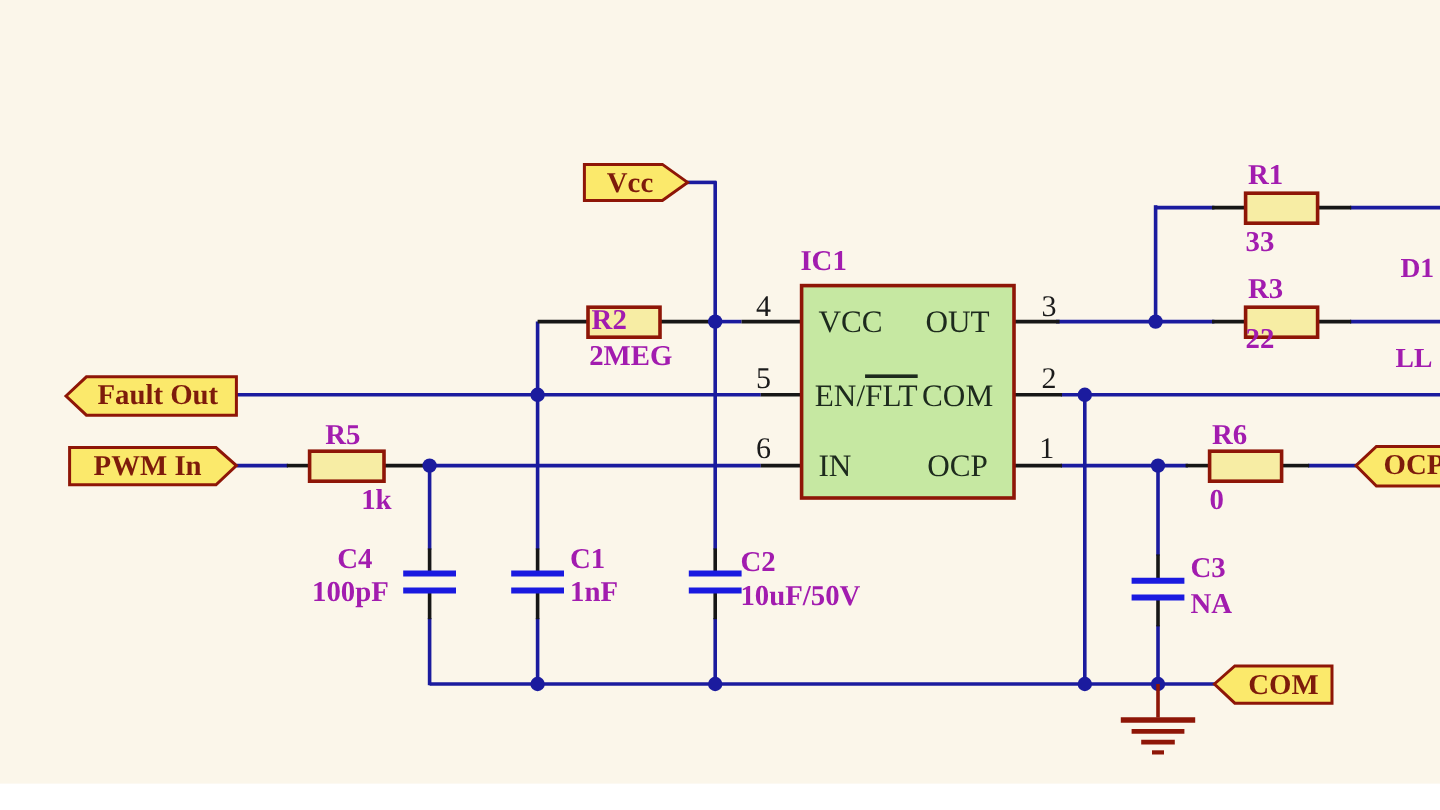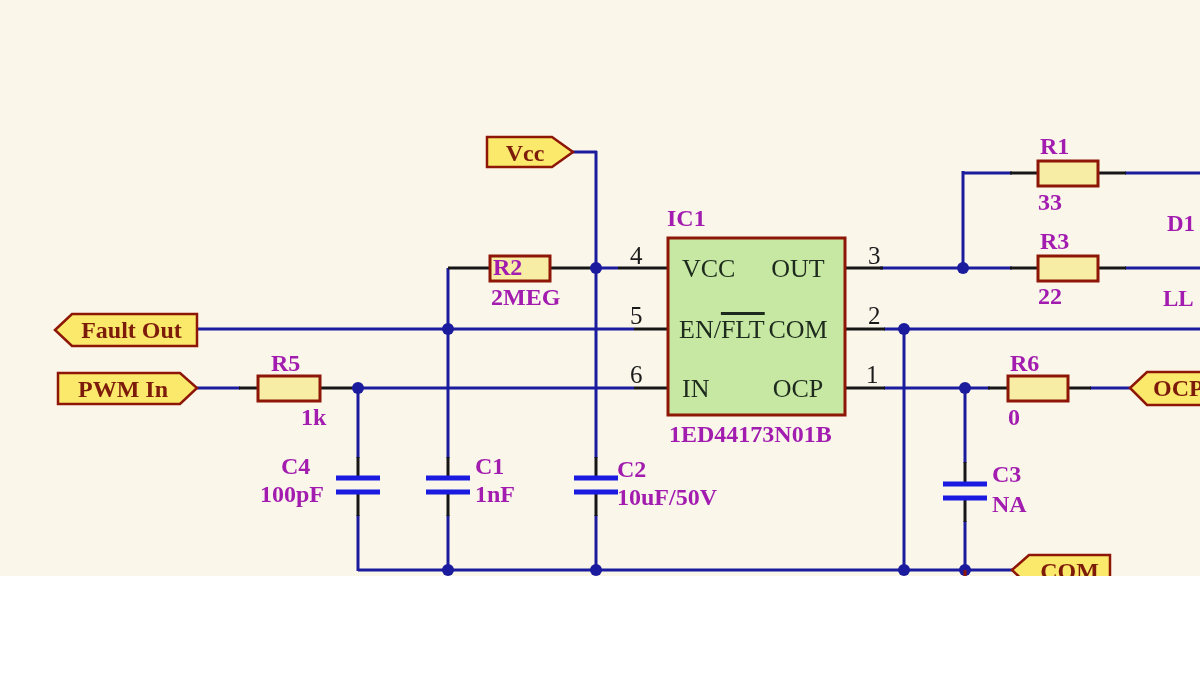--- a/index.html
+++ b/index.html
@@ -1,17 +1,17 @@
 <!DOCTYPE html>
 <html><head>
 <meta charset="utf-8">
 <style>
   html,body { margin:0; padding:0; }
   .schematic {
-    position:relative; width:1200px; height:576px;
+    position:relative; width:1200px; height:653px;
     background:#fbf6ea; overflow:hidden;
     font-family:"Liberation Serif","DejaVu Serif",serif;
   }
   svg.layer { position:absolute; left:0; top:0; }
   line.w    { stroke:#1b1b9e; stroke-width:3; }
   line.lead { stroke:#161616; stroke-width:3; }
   line.cap  { stroke:#1a1ae0; stroke-width:5; }
   circle.dot{ fill:#1b1b9e; }
   rect.res  { fill:#f7eda4; stroke:#8e1607; stroke-width:3; }
   rect.icbody { fill:#c6e8a2; stroke:#8e1607; stroke-width:3; }
@@ -123,21 +123,20 @@
     <line class="gnd" stroke-width="3.5" x1="960" y1="627" x2="970" y2="627"></line>
   </svg>
 
   <div class="flag-text ctr sm" style="left:487px; top:141px; width:76px;">Vcc</div>
   <div class="flag-text ctr" style="left:66px;  top:318px; width:131px;">Fault Out</div>
   <div class="flag-text ctr" style="left:58px;  top:377px; width:130px;">PWM In</div>
   <div class="flag-text" style="left:1153px;top:376px;">OCP</div>
   <div class="flag-text ctr" style="left:1029px;top:559px; width:81px;">COM</div>
 
   <div class="lbl" style="left:667px; top:206px;">IC1</div>
-  <div class="lbl" style="left:669px; top:422px;">1ED44173N01B</div>
 
   <div class="pin-num" style="left:630px; top:243px;">4</div>
   <div class="pin-num" style="left:630px; top:303px;">5</div>
   <div class="pin-num" style="left:630px; top:362px;">6</div>
   <div class="pin-num" style="left:868px; top:243px;">3</div>
   <div class="pin-num" style="left:868px; top:303px;">2</div>
   <div class="pin-num" style="left:866px; top:362px;">1</div>
 
   <div class="ic-pin" style="left:682px; top:256px;">VCC</div>
   <div class="ic-pin right" style="left:758px; top:256px; width:80px;">OUT</div>
@@ -146,21 +145,21 @@
   <div class="ic-pin" style="left:682px; top:376px;">IN</div>
   <div class="ic-pin right" style="left:758px; top:376px; width:80px;">OCP</div>
 
   <div class="lbl" style="left:493px;  top:245px;margin-top:10px;">R2</div>
   <div class="lbl" style="left:491px;  top:285px;">2MEG</div>
   <div class="lbl" style="left:271px;  top:351px;">R5</div>
   <div class="lbl" style="left:277px;  top:405px;margin-left:24px;">1k</div>
   <div class="lbl" style="left:1040px; top:134px;">R1</div>
   <div class="lbl" style="left:1038px; top:190px;">33</div>
   <div class="lbl" style="left:1040px; top:229px;">R3</div>
-  <div class="lbl" style="left:1038px; top:284px;">22</div>
+  <div class="lbl" style="left:1038px; top:271px;">22</div>
   <div class="lbl" style="left:1010px; top:351px;">R6</div>
   <div class="lbl" style="left:1008px; top:405px;">0</div>
 
   <div class="lbl" style="left:281px;  top:454px;">C4</div>
   <div class="lbl" style="left:260px;  top:482px;">100pF</div>
   <div class="lbl" style="left:475px;  top:454px;">C1</div>
   <div class="lbl" style="left:475px;  top:482px;">1nF</div>
   <div class="lbl" style="left:617px;  top:457px;">C2</div>
   <div class="lbl" style="left:617px;  top:485px;">10uF/50V</div>
   <div class="lbl" style="left:992px;  top:462px;">C3</div>

